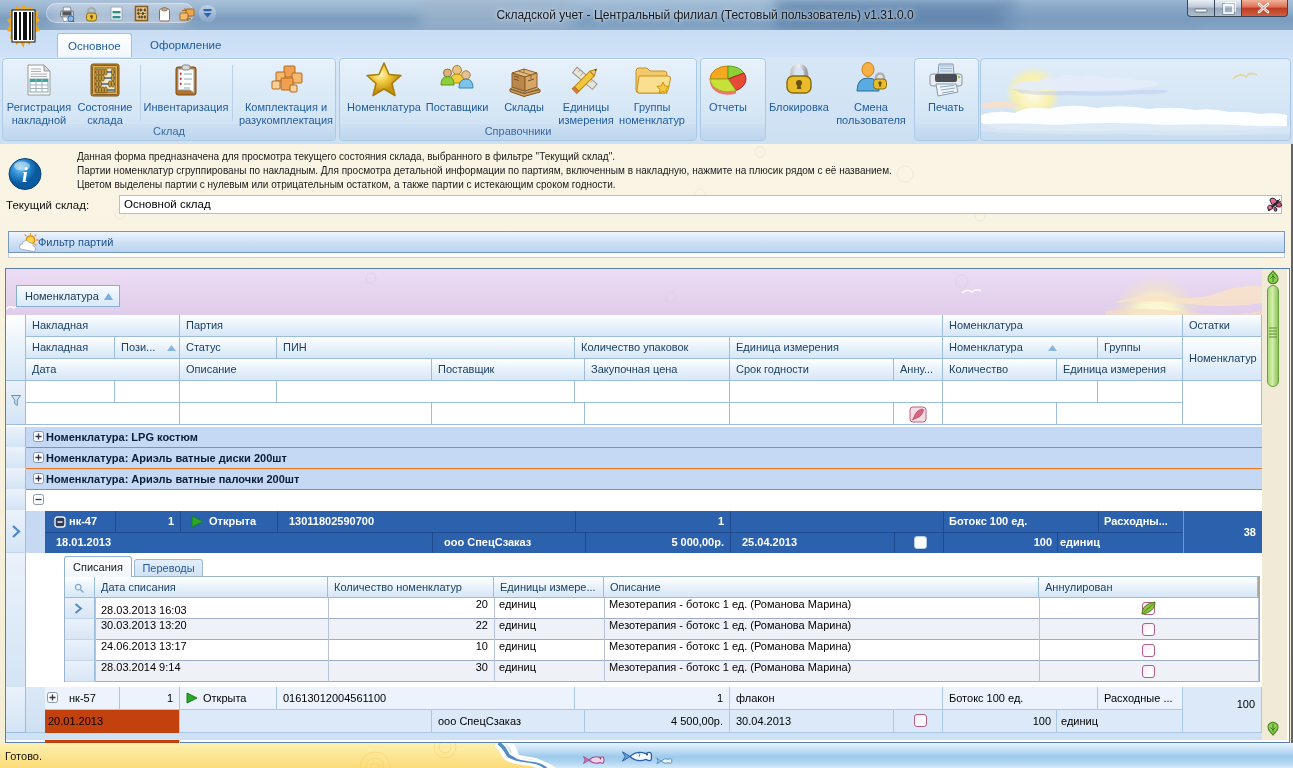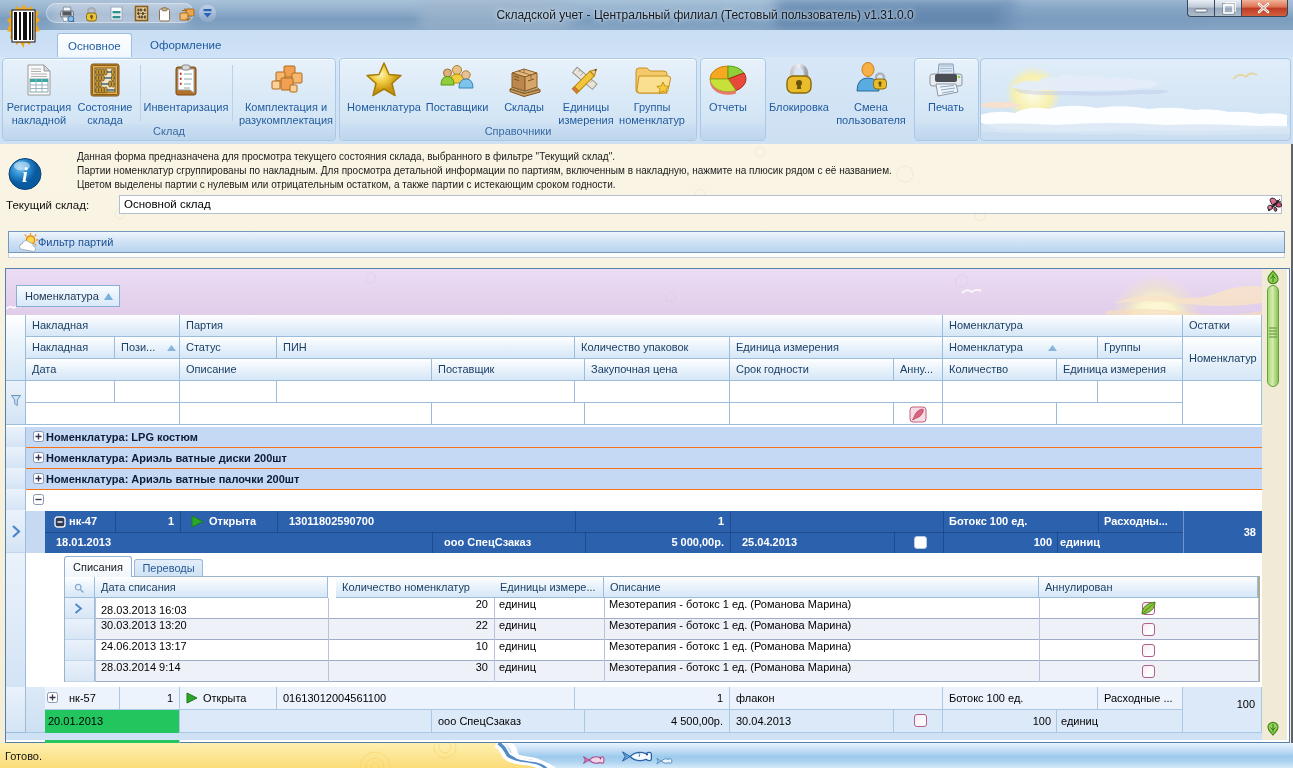--- a/index.html
+++ b/index.html
@@ -581,21 +581,21 @@
     <div class="abs" style="left:20px;top:284px;width:1236px;height:134px;background:#fff;"></div>
     <div class="ind" style="top:284px;height:134px;border-bottom:none;"></div>
     <div class="abs" style="left:58px;top:287px;width:68px;height:21px;background:linear-gradient(180deg,#fdfdfe,#f2f7fc);border:1px solid #8fb2d4;border-bottom:none;border-radius:3px 3px 0 0;box-sizing:border-box;text-align:center;line-height:20px;color:#15181c;z-index:3;">Списания</div>
     <div class="abs" style="left:128px;top:290px;width:69px;height:18px;background:linear-gradient(180deg,#e3eefa,#cfe2f4);border:1px solid #9ab8d8;border-bottom:none;border-radius:3px 3px 0 0;box-sizing:border-box;text-align:center;line-height:17px;color:#2a5a94;">Переводы</div>
     <div class="abs" style="left:58px;top:307px;width:1196px;height:106px;border:1px solid #9ab4cc;border-right:2px solid #b0a890;border-bottom:2px solid #b0a890;box-sizing:border-box;background:#fff;"></div>
     <div class="hc" style="left:59px;top:308px;width:30px;height:21px;"><svg style="margin-left:3px;margin-top:6px" width="11" height="11">
         <circle cx="4.2" cy="4.2" r="2.8" fill="none" stroke="#7fa6cc" stroke-width="1.2"></circle>
         <path d="M6.4 6.4 L9.4 9.4" stroke="#7fa6cc" stroke-width="1.4"></path>
       </svg></div>
     <div class="hc" style="left:89px;top:308px;width:233px;height:21px;">Дата списания</div>
-    <div class="hc" style="left:322px;top:308px;width:166px;height:21px;margin-left:8px;">Количество номенклатур</div>
+    <div class="hc" style="left:322px;top:308px;width:166px;height:21px;">Количество номенклатур</div>
     <div class="hc" style="left:488px;top:308px;width:110px;height:21px;">Единицы измере...</div>
     <div class="hc" style="left:598px;top:308px;width:435px;height:21px;">Описание</div>
     <div class="hc" style="left:1033px;top:308px;width:219px;height:21px;">Аннулирован</div>
     <div class="abs" style="left:59px;top:329px;width:30px;height:21px;background:linear-gradient(180deg,#eaf2fb,#d8e6f5);border-right:1px solid #9cbcdc;border-bottom:1px solid #c3d5ea;box-sizing:border-box;"></div>
     <svg class="abs" style="left:68px;top:334px" width="9" height="11">
       <path d="M1.5 1 L7 5.5 L1.5 10" fill="none" stroke="#4a86c8" stroke-width="1.8"></path>
     </svg>
     <div class="abs" style="left:89px;top:329px;width:1163px;height:21px;background:#ffffff;border-bottom:1px solid #a0acc8;box-sizing:border-box;"></div>
     <div class="sep" style="left:89px;top:329px;height:21px;background:#b8c2d8;"></div>
     <div class="sep" style="left:322px;top:329px;height:21px;background:#b8c2d8;"></div>
@@ -659,21 +659,21 @@
     <div class="ncell" style="left:114px;top:418px;width:60px;height:23px;background:#ecf3fc;text-align:right;padding-right:6px;">1</div>
     <div class="ncell" style="left:174px;top:418px;width:97px;height:23px;background:#ecf3fc;padding-left:6px;"><svg style="margin-right:4px;vertical-align:-2px" width="13" height="12">
         <path d="M1 1 L11 6 L1 11 Z" fill="#2ba82b" stroke="#1a7a1a"></path>
       </svg>Открыта</div>
     <div class="ncell" style="left:271px;top:418px;width:298px;height:23px;background:#ecf3fc;padding-left:6px;">01613012004561100</div>
     <div class="ncell" style="left:569px;top:418px;width:155px;height:23px;background:#ecf3fc;text-align:right;padding-right:6px;">1</div>
     <div class="ncell" style="left:724px;top:418px;width:213px;height:23px;background:#ecf3fc;padding-left:6px;">флакон</div>
     <div class="ncell" style="left:937px;top:418px;width:155px;height:23px;background:#ecf3fc;padding-left:6px;">Ботокс 100 ед.</div>
     <div class="ncell" style="left:1092px;top:418px;width:85px;height:23px;background:#ecf3fc;padding-left:6px;">Расходные ...</div>
     <div class="ncell" style="left:1177px;top:418px;width:79px;height:46px;background:#dce9f8;text-align:right;padding-right:6px;"><span style="position:relative;top:6px;">100</span></div>
-    <div class="ncell" style="left:39px;top:441px;width:135px;height:39px;background:#22c55e;padding-left:3px;">20.01.2013</div>
+    <div class="ncell" style="left:39px;top:441px;width:135px;height:39px;background:#c2410c;padding-left:3px;">20.01.2013</div>
     <div class="ncell" style="left:174px;top:441px;width:252px;height:23px;background:#dce9f8;padding-left:6px;"></div>
     <div class="ncell" style="left:426px;top:441px;width:153px;height:23px;background:#dce9f8;padding-left:6px;">ооо СпецСзаказ</div>
     <div class="ncell" style="left:579px;top:441px;width:145px;height:23px;background:#dce9f8;text-align:right;padding-right:6px;">4 500,00р.</div>
     <div class="ncell" style="left:724px;top:441px;width:164px;height:23px;background:#dce9f8;padding-left:6px;">30.04.2013</div>
     <div class="ncell" style="left:888px;top:441px;width:49px;height:23px;background:#dce9f8;padding-left:6px;"></div>
     <div class="cb" style="left:908px;top:445px;background:linear-gradient(135deg,#f6e8f0,#fdfdfd 60%);border:1px solid #b06088;"></div>
     <div class="ncell" style="left:937px;top:441px;width:114px;height:23px;background:#dce9f8;text-align:right;padding-right:5px;">100</div>
     <div class="ncell" style="left:1051px;top:441px;width:126px;height:23px;background:#dce9f8;padding-left:4px;">единиц</div>
     <div class="abs" style="left:0px;top:464px;width:1256px;height:7px;background:#cfe2f5;"></div>
     <div class="abs" style="left:1256px;top:0px;width:25px;height:471px;background:#f1ead6;"></div>

